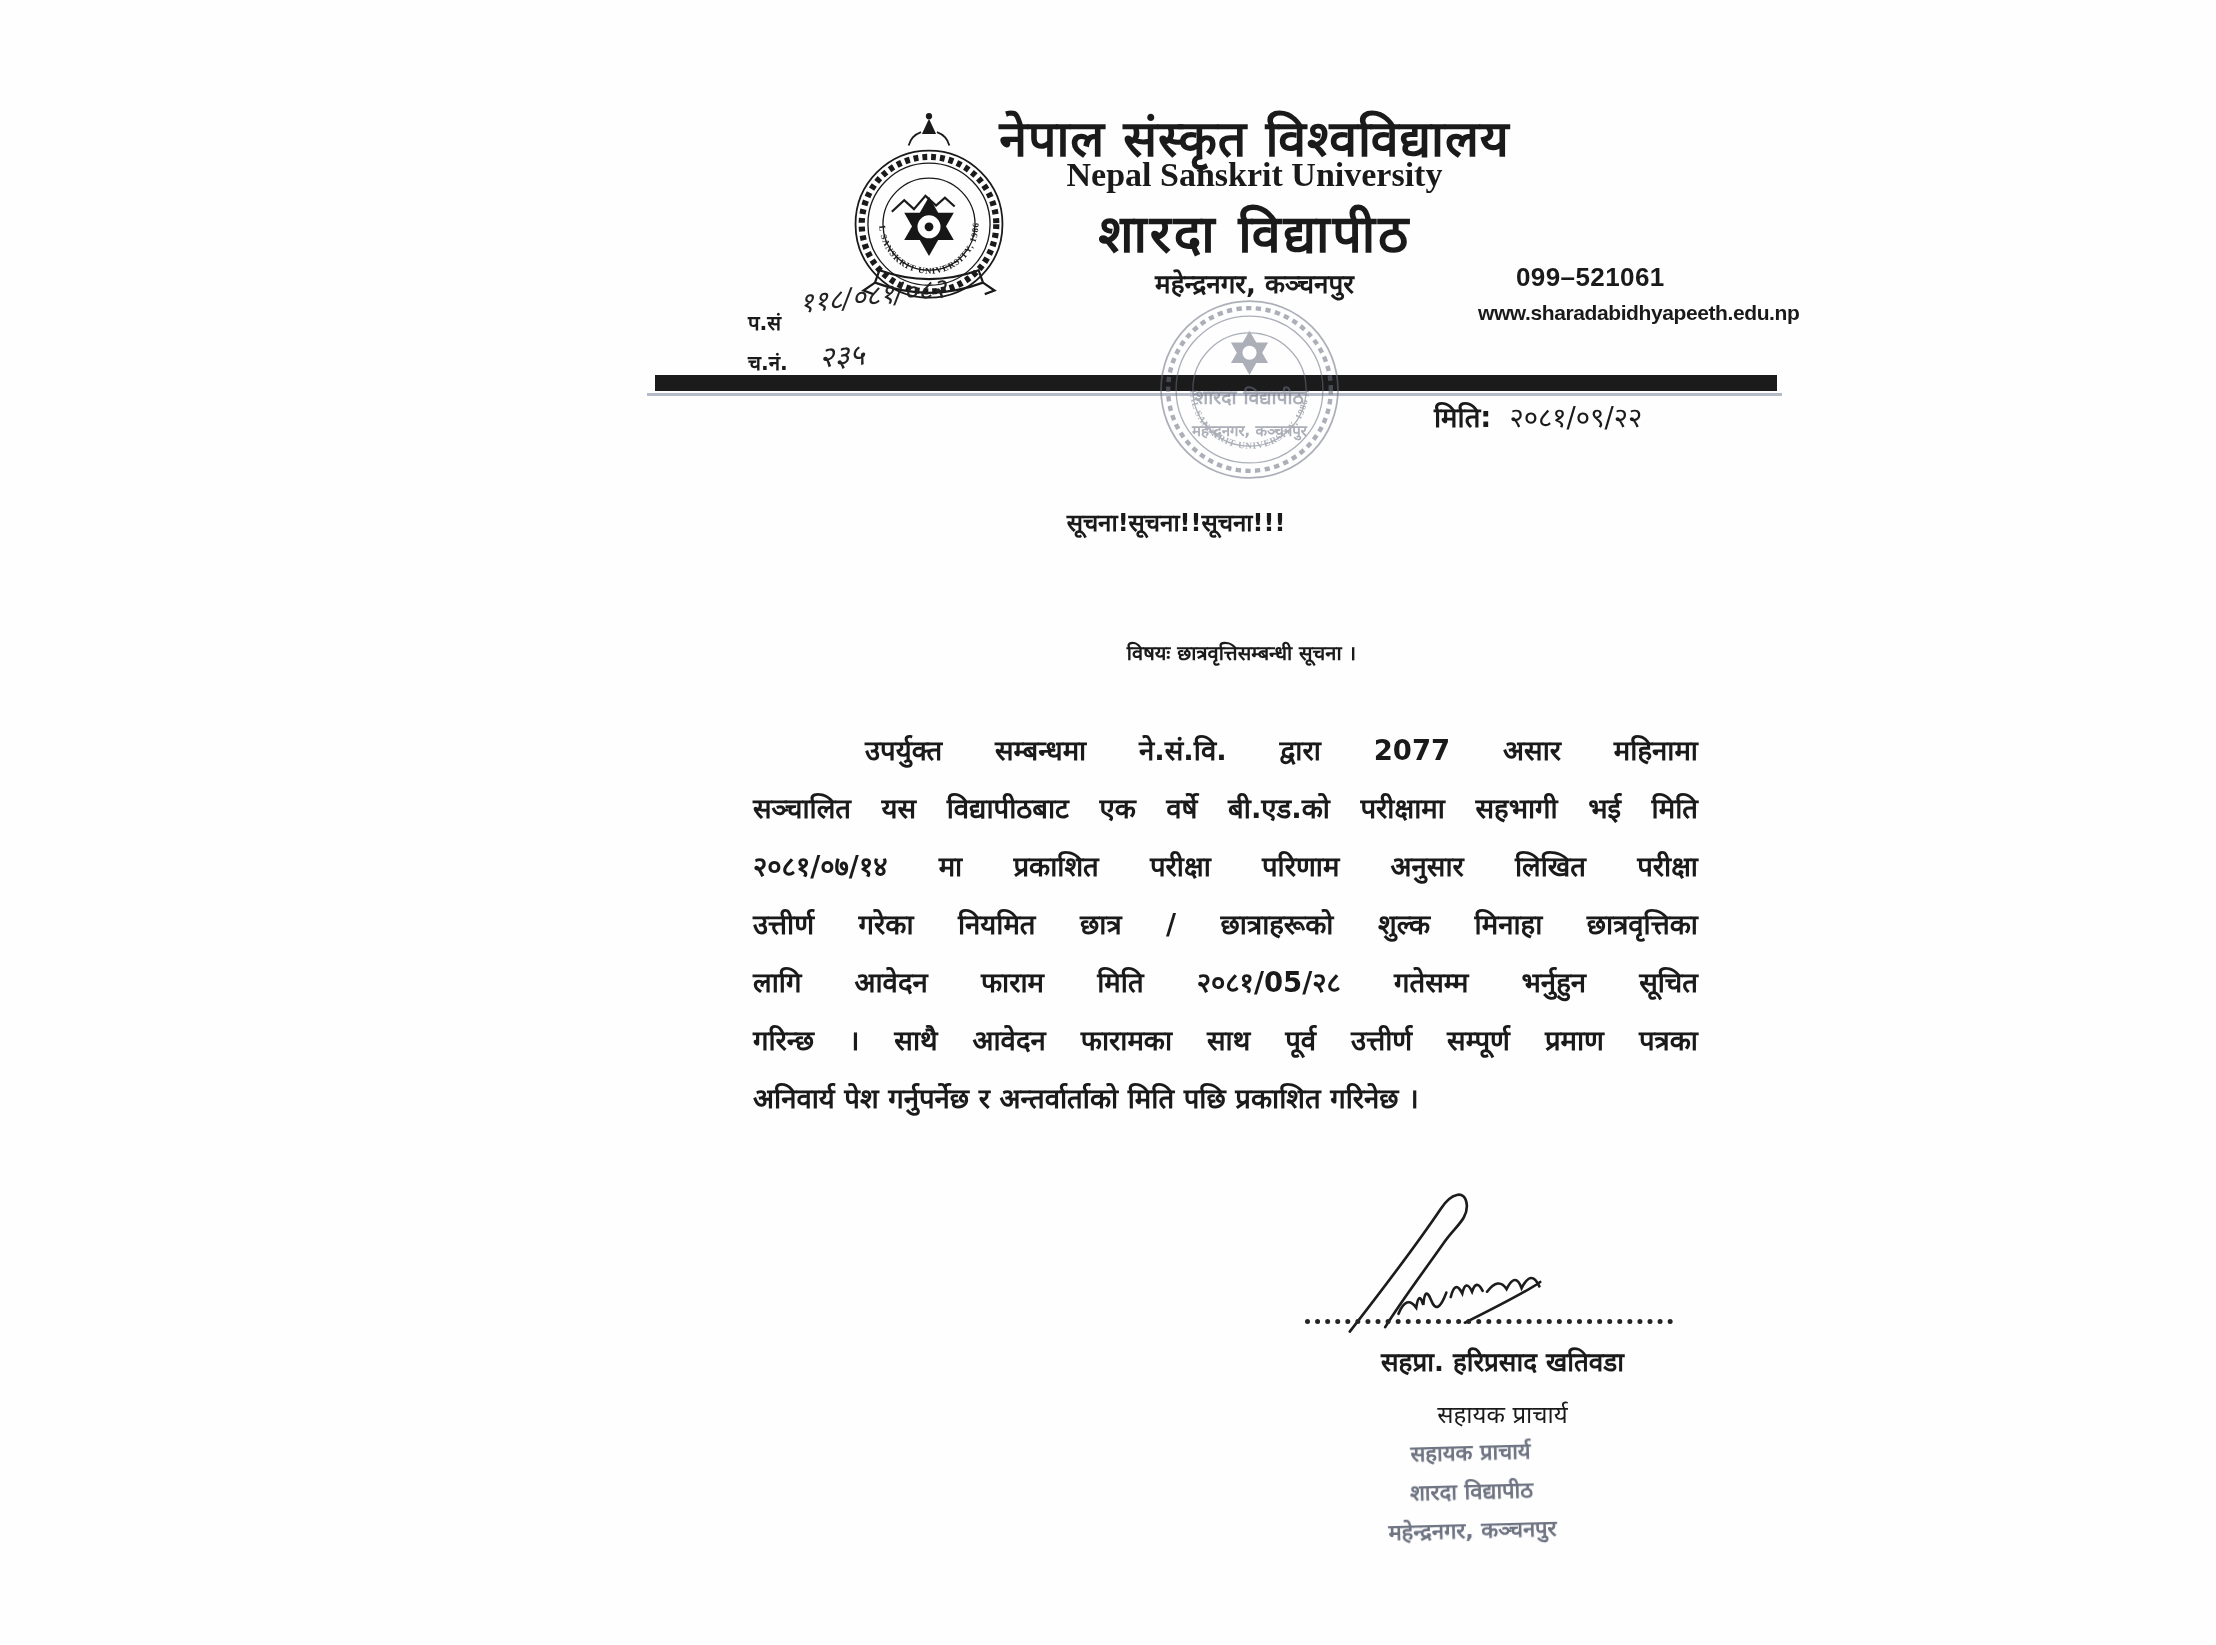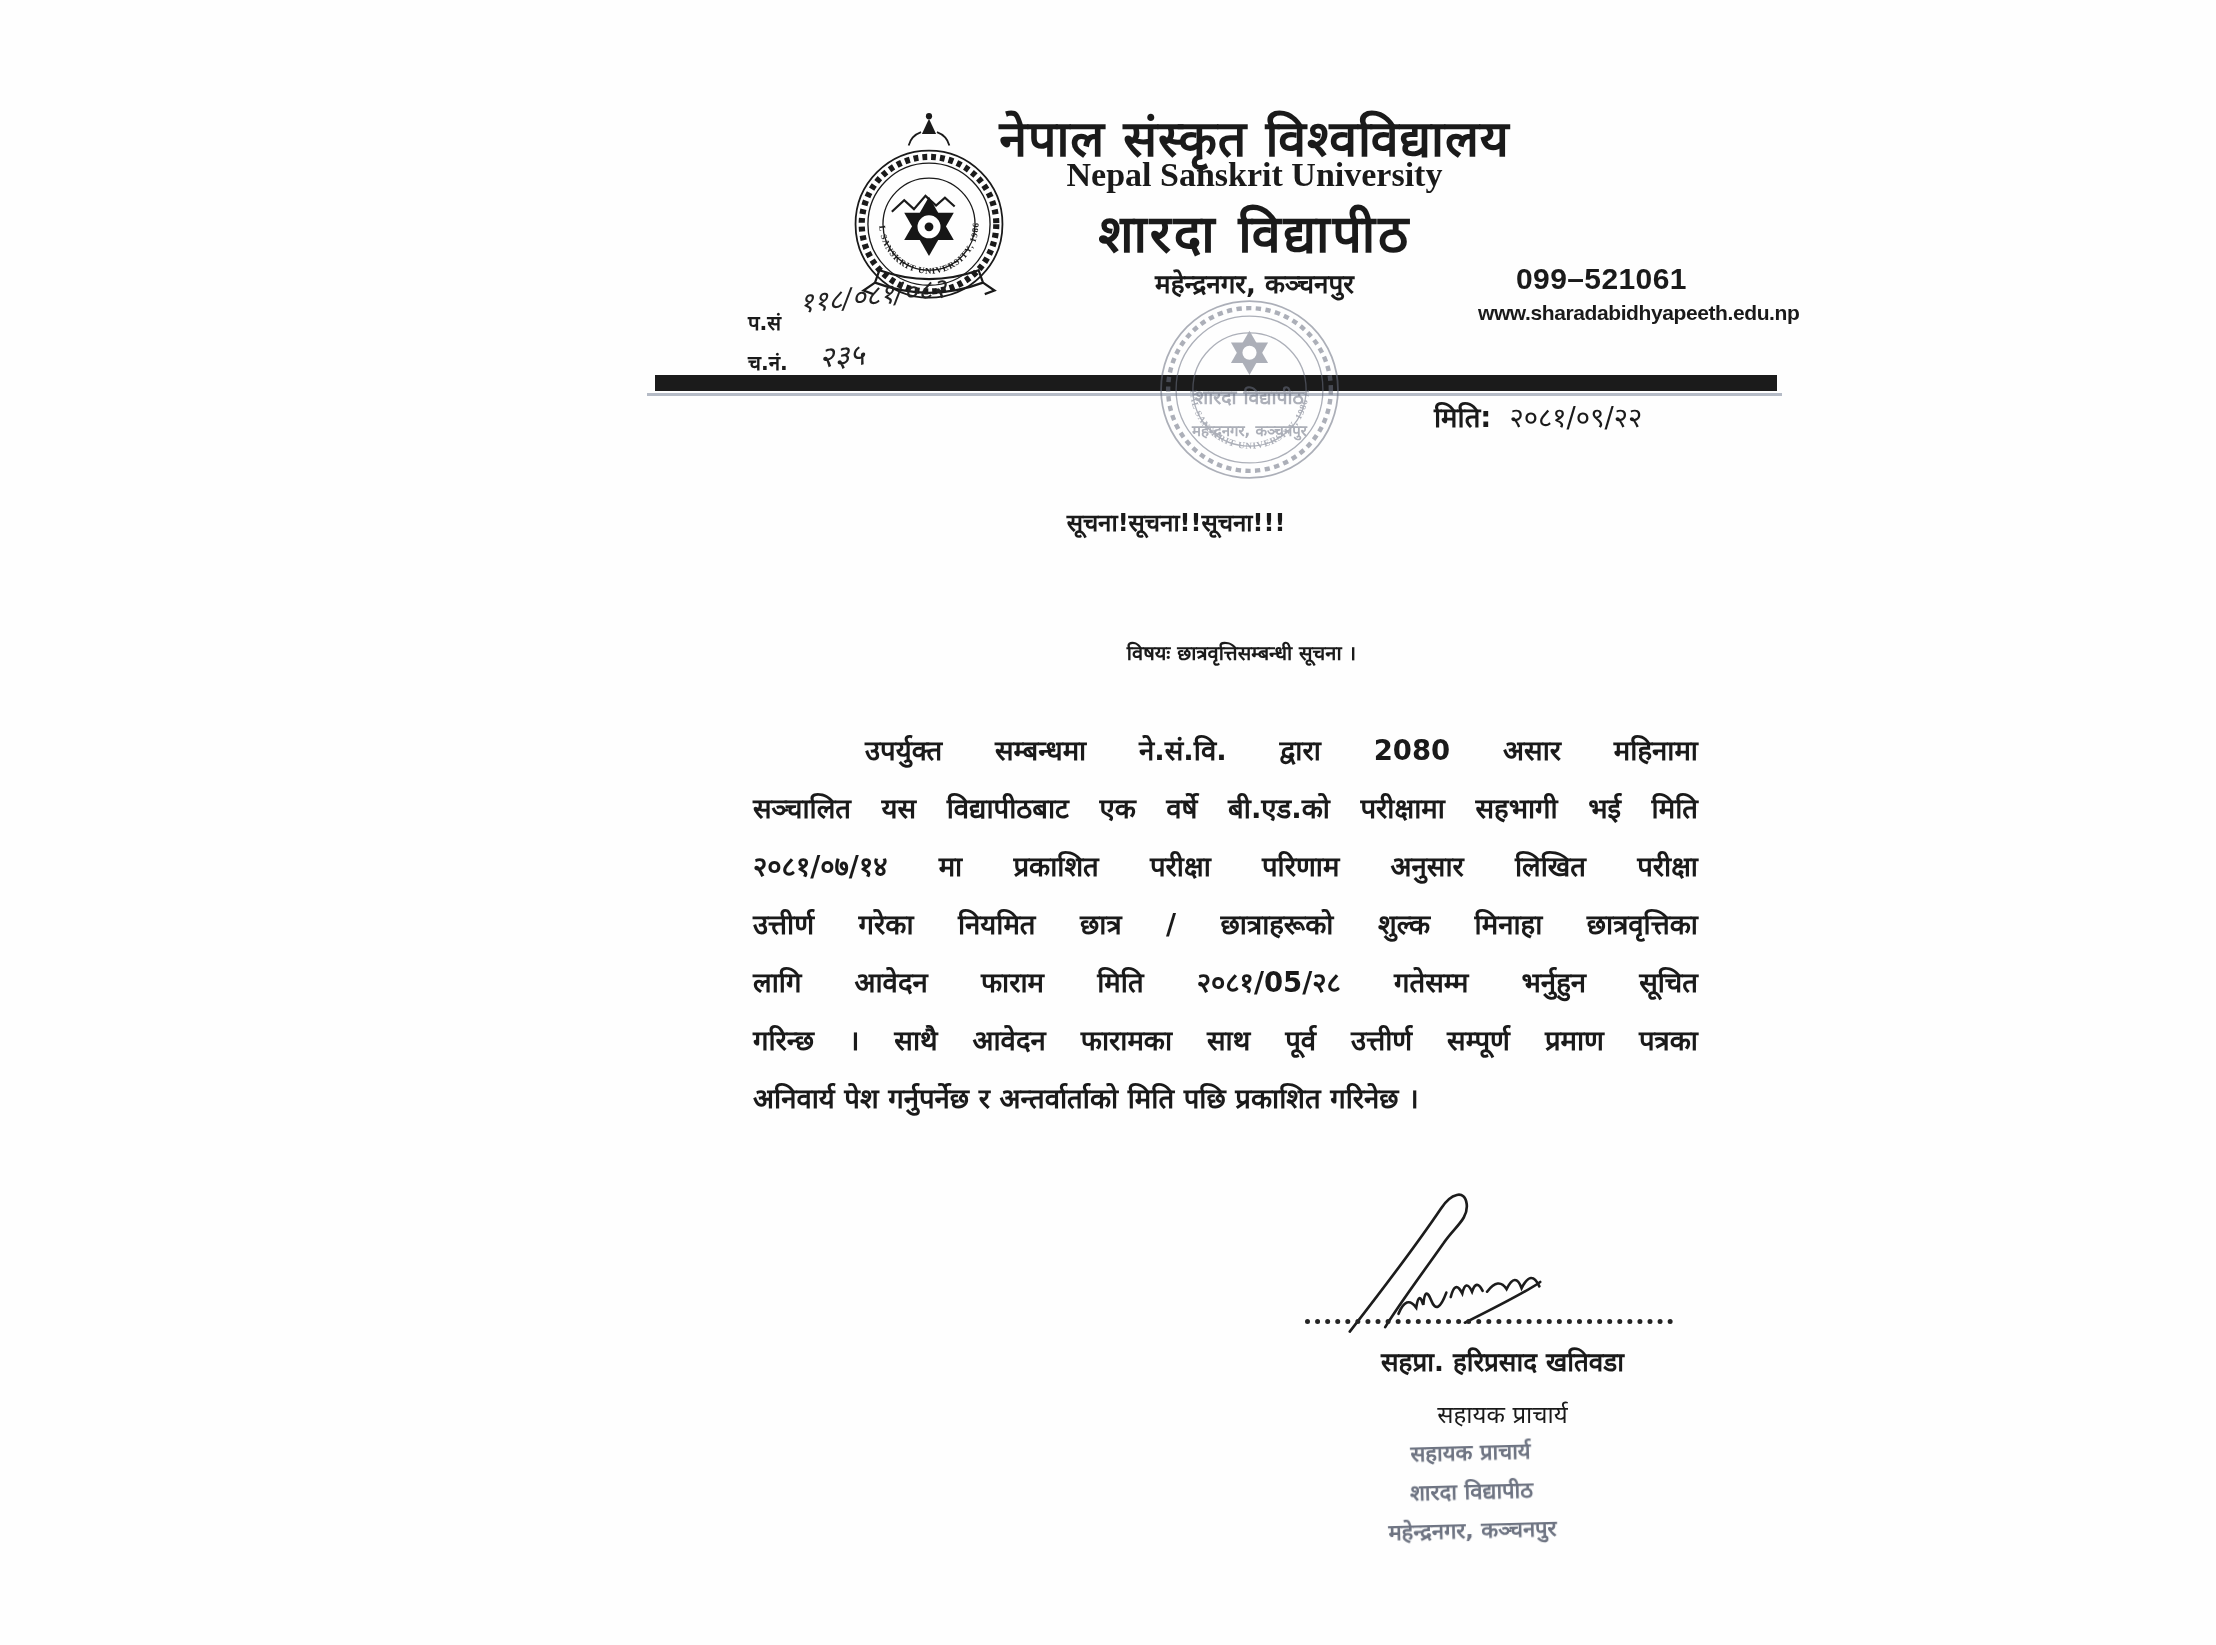--- a/index.html
+++ b/index.html
@@ -15,21 +15,21 @@
 
   
   .uni-np{left:931px;top:103px;width:647px;text-align:center;
           font-size:50px;font-weight:bold;letter-spacing:0.9px;}
   .uni-en{left:931px;top:156px;width:647px;text-align:center;
           font-family:"Liberation Serif",serif;font-size:34px;font-weight:bold;}
   .campus-np{left:931px;top:196px;width:647px;text-align:center;
           font-size:52px;font-weight:bold;letter-spacing:2.7px;}
   .addr-np{left:931px;top:265px;width:647px;text-align:center;
           font-size:26px;font-weight:bold;}
-  .phone{left:1516px;top:262px;font-size:30px;font-weight:bold;
+  .phone{left:1516px;top:262px;font-size:26px;font-weight:bold;
           font-family:"Liberation Sans",sans-serif;letter-spacing:0.4px;}
   .website{left:1478px;top:301px;font-size:21px;font-weight:bold;
           font-family:"Liberation Sans",sans-serif;letter-spacing:-0.4px;}
 
   .ref-label{left:748px;top:308px;font-size:20.4px;font-weight:bold;}
   .ref-value{left:799px;top:276px;font-size:27.5px;font-style:italic;
           font-family:"DejaVu Serif",serif;transform:rotate(-6deg);color:#222;}
   .cn-label{left:748px;top:348px;font-size:20.4px;font-weight:bold;}
   .cn-value{left:819px;top:335px;font-size:29px;font-style:italic;
           font-family:"DejaVu Serif",serif;transform:rotate(-4deg);color:#222;}
@@ -139,21 +139,21 @@
 
   <div class="abs notices">
     <span>सूचना!</span>
     <span>सूचना!!</span>
     <span>सूचना!!!</span>
   </div>
 
   <div class="abs subject">विषयः छात्रवृत्तिसम्बन्धी  सूचना ।</div>
 
   <div class="abs body-block">
-    <div class="body-line first">उपर्युक्त  सम्बन्धमा  ने.सं.वि.  द्वारा  2080  असार  महिनामा</div>
+    <div class="body-line first">उपर्युक्त  सम्बन्धमा  ने.सं.वि.  द्वारा  2077  असार  महिनामा</div>
     <div class="body-line">सञ्चालित यस विद्यापीठबाट एक वर्षे बी.एड.को परीक्षामा सहभागी भई मिति</div>
     <div class="body-line">२०८१/०७/१४ मा प्रकाशित परीक्षा परिणाम अनुसार लिखित परीक्षा</div>
     <div class="body-line">उत्तीर्ण गरेका नियमित छात्र /  छात्राहरूको शुल्क मिनाहा छात्रवृत्तिका</div>
     <div class="body-line">लागि आवेदन फाराम मिति २०८१/05/२८ गतेसम्म भर्नुहुन सूचित</div>
     <div class="body-line">गरिन्छ । साथै आवेदन फारामका साथ पूर्व उत्तीर्ण सम्पूर्ण प्रमाण पत्रका</div>
     <div class="body-line last">अनिवार्य पेश गर्नुपर्नेछ र अन्तर्वार्ताको मिति पछि प्रकाशित गरिनेछ ।</div>
   </div>
 
   <svg class="abs sig-svg" viewBox="0 0 580 350">
     <g stroke="#1c1c1c" stroke-width="6" fill="none" stroke-linecap="round">

